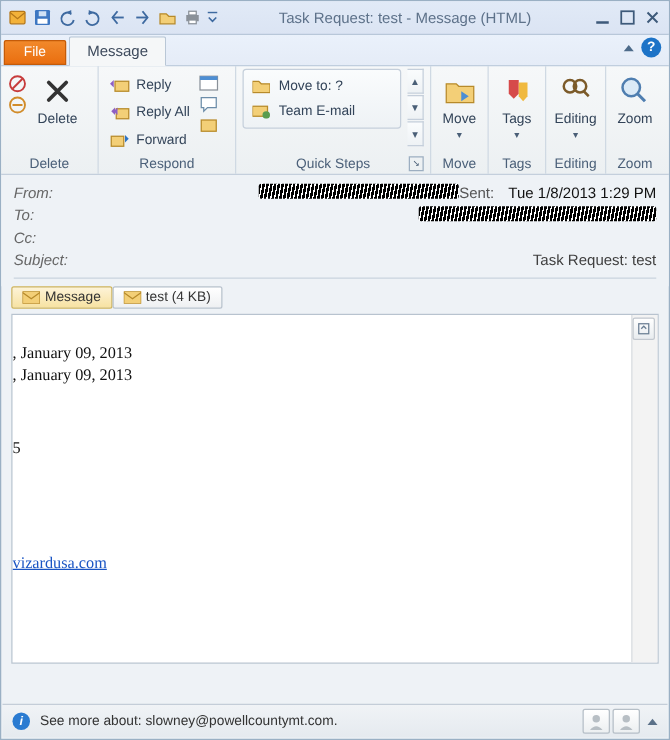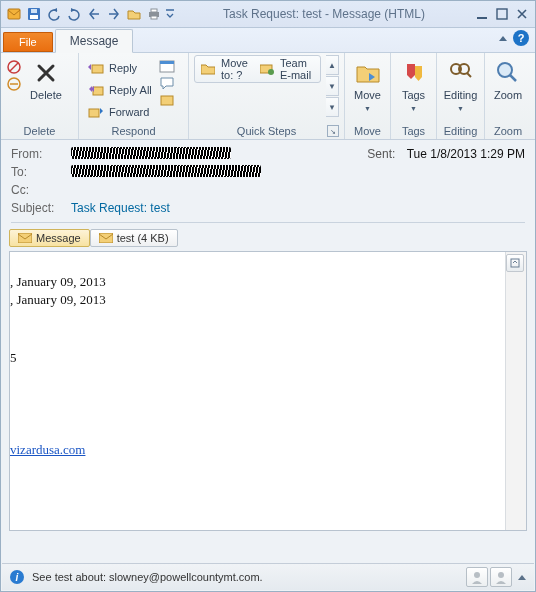--- a/index.html
+++ b/index.html
@@ -166,40 +166,40 @@
     font-size: 11px;
     color: #334459;
     white-space: nowrap;
   }
   .vstack { display:flex;flex-direction:column; }
   .mini-ico { width:16px;height:16px;display:flex;align-items:center;justify-content:center;}
   .qs-box {
     border:1px solid #c5cfdb; border-radius:3px;
     width: 130px;
     padding: 3px 1px;
-    display:flex; flex-direction:row; gap:0;
+    display:flex; flex-direction:column; gap:0;
     background: linear-gradient(#fafcfd,#eef2f5);
   }
   .qs-item {display:flex;align-items:center;gap:6px;padding:1px 5px;font-size:11px;color:#334459;height:18px;}
   .qs-side {display:flex;flex-direction:column;justify-content:space-between;height:62px;margin-left:2px;}
   .qs-arrow{width:12px;height:18px;border:1px solid #c5cfdb;border-left:none;background:linear-gradient(#fafcfd,#eef2f5);display:flex;align-items:center;justify-content:center;font-size:8px;color:#4a5f77;}
   
   .headers {
     padding: 6px 10px 2px 10px;
     background: #eef2f6;
   }
   .hrow {
     display:flex;
     font-size: 12px;
     color:#555;
     padding: 1px 0;
     min-height:16px;
   }
-  .hlabel{width:60px;color:#666;}
-  .hval{flex:1;color:#0369a1;}
+  .hlabel{width:60px;color:#666;font-style:italic;}
+  .hval{flex:1;color:#404040;text-align:right;}
   .sent-block{white-space:nowrap;color:#555;}
   .sent-time{color:#111;margin-left:8px;}
   .redacted {
     display:inline-block; width:160px;height:12px;
     background: repeating-linear-gradient(100deg,#000 0 2px,#fff 2px 3px);
     border-radius:2px;
   }
   .divider {
     border: none;
     border-top: 1px solid #c9d3de;
@@ -603,21 +603,21 @@
     <p class="body-line">, January 09, 2013</p>
     <p class="body-line">, January 09, 2013</p>
     <p class="body-line" style="margin-top:42px;">5</p>
     <p class="body-line" style="margin-top:76px;">
       <a class="link-text">vizardusa.com</a>
     </p>
   </div>
 
   <div class="statusbar">
     <div class="info-ico">i</div>
-    <span>See test about: slowney@powellcountymt.com.</span>
+    <span>See more about: slowney@powellcountymt.com.</span>
     <div class="status-right">
       <div class="silhouette">
         <svg class="sil-svg">
             <circle cx="7" cy="5" r="3" fill="#b7bec4"></circle>
             <path d="M2 14 q5 -6 10 0" fill="#b7bec4"></path>
           </svg>
       </div>
       <div class="silhouette">
         <svg class="sil-svg">
             <circle cx="7" cy="5" r="3" fill="#b7bec4"></circle>

